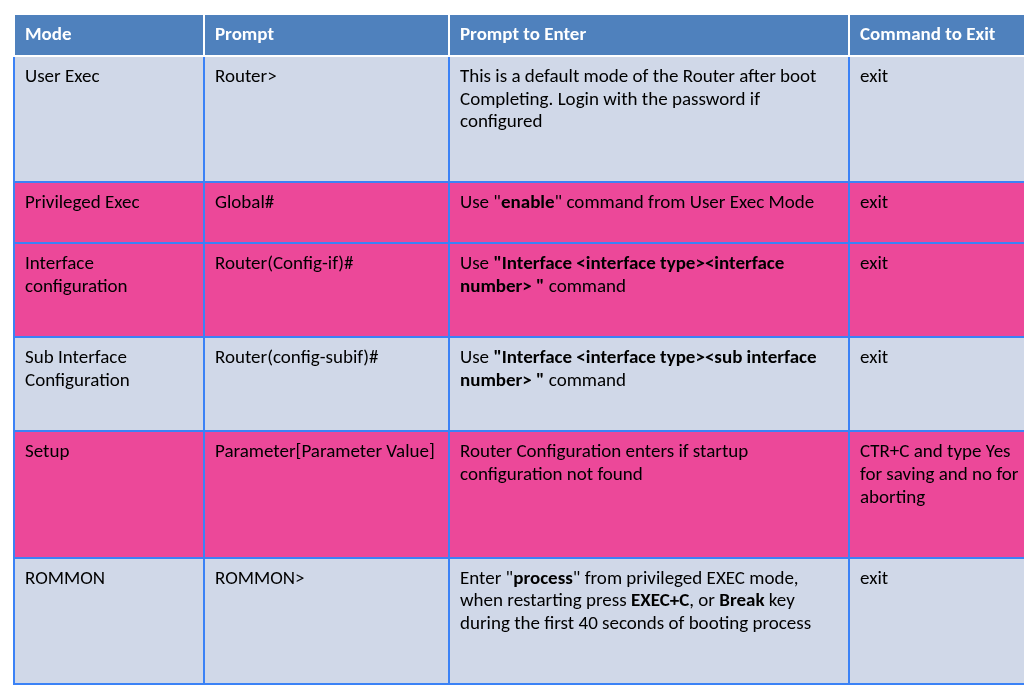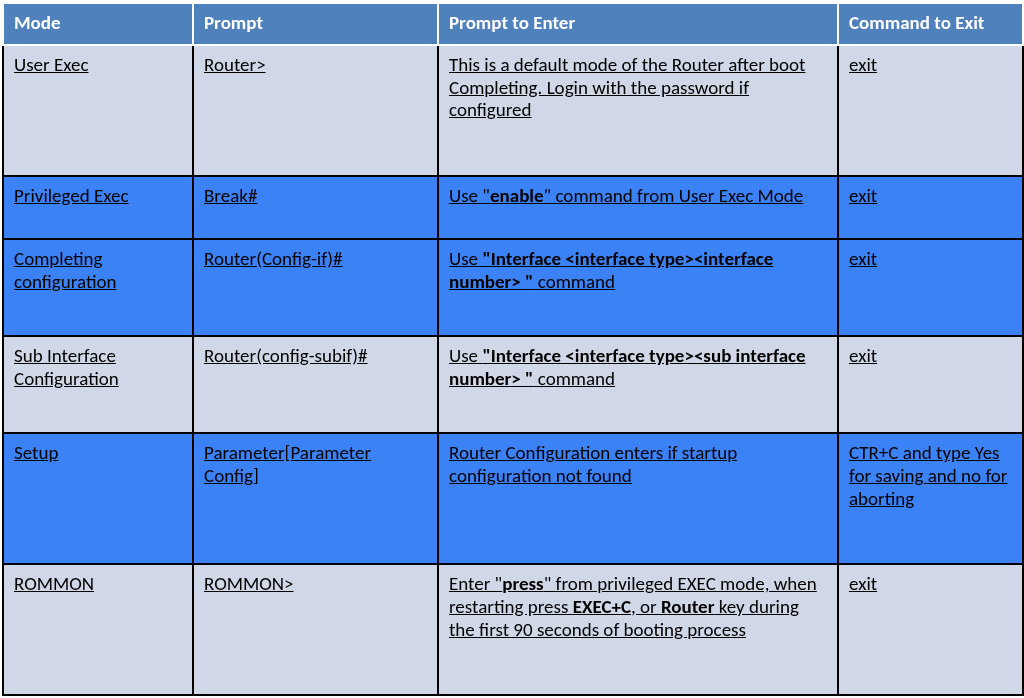--- a/index.html
+++ b/index.html
@@ -7,21 +7,21 @@
     padding: 0;
     background: #fff;
     font-family: Calibri, "Segoe UI", Arial, sans-serif;
     font-size: 19px;
     color: #000;
   }
   .wrap {
     box-sizing: border-box;
     width: 860px;
     height: 698px;
-    padding: 2px;
+    padding: 13px;
   }
   table {
     width: 100%;
     height: 100%;
     border-collapse: collapse;
     table-layout: fixed;
   }
   col.c1 { width: 190px; }
   col.c2 { width: 245px; }
   col.c3 { width: 400px; }
@@ -32,27 +32,26 @@
     font-weight: bold;
     text-align: left;
     vertical-align: top;
     padding: 8px 10px 10px 10px;
     border: 2px solid #fff;
     line-height: 1.15;
   }
   td {
     vertical-align: top;
     padding: 8px 10px 10px 10px;
-    border: 2px solid #000000;
+    border: 2px solid #3b82f6;
     line-height: 1.2;
     word-wrap: break-word;
-    text-decoration: underline;
   }
   tr.band-a td { background: #d0d8e8; }
-  tr.band-b td { background: #3b82f6; }
+  tr.band-b td { background: #ec4899; }
   .b { font-weight: bold; }
 </style>
 </head>
 <body>
 
 <div class="wrap">
 <table>
   <colgroup>
     <col class="c1">
         <col class="c2">
@@ -71,48 +70,48 @@
 
     <tr class="band-a">
       <td>User Exec</td>
       <td>Router&gt;</td>
       <td>This is a default mode of the Router after boot Completing. Login with the password if configured</td>
       <td>exit</td>
     </tr>
 
     <tr class="band-b">
       <td>Privileged Exec</td>
-      <td>Break#</td>
+      <td>Global#</td>
       <td><span>Use "</span><span class="b">enable</span><span>" command from User Exec Mode</span></td>
       <td>exit</td>
     </tr>
 
 
     <tr class="band-b">
-      <td>Completing configuration</td>
+      <td>Interface configuration</td>
       <td>Router(Config-if)#</td>
       <td><span>Use </span><span class="b">"Interface &lt;interface type&gt;&lt;interface number&gt; "</span><span> command</span></td>
       <td>exit</td>
     </tr>
 
     <tr class="band-a">
       <td>Sub Interface Configuration</td>
       <td>Router(config-subif)#</td>
       <td><span>Use </span><span class="b">"Interface &lt;interface type&gt;&lt;sub interface number&gt; "</span><span> command</span></td>
       <td>exit</td>
     </tr>
 
     <tr class="band-b">
       <td>Setup</td>
-      <td>Parameter[Parameter Config]</td>
+      <td>Parameter[Parameter Value]</td>
       <td>Router Configuration enters if startup configuration not found</td>
       <td>CTR+C and type Yes for saving and no for aborting</td>
     </tr>
 
     <tr class="band-a">
       <td>ROMMON</td>
       <td>ROMMON&gt;</td>
-      <td><span>Enter "</span><span class="b">press</span><span>" from privileged EXEC mode, when restarting press </span><span class="b">EXEC+C</span><span>, or </span><span class="b">Router</span><span> key during the first 90 seconds of booting process</span></td>
+      <td><span>Enter "</span><span class="b">process</span><span>" from privileged EXEC mode, when restarting press </span><span class="b">EXEC+C</span><span>, or </span><span class="b">Break</span><span> key during the first 40 seconds of booting process</span></td>
       <td>exit</td>
     </tr>
   </tbody>
 </table>
 </div>
 
 </body></html>

